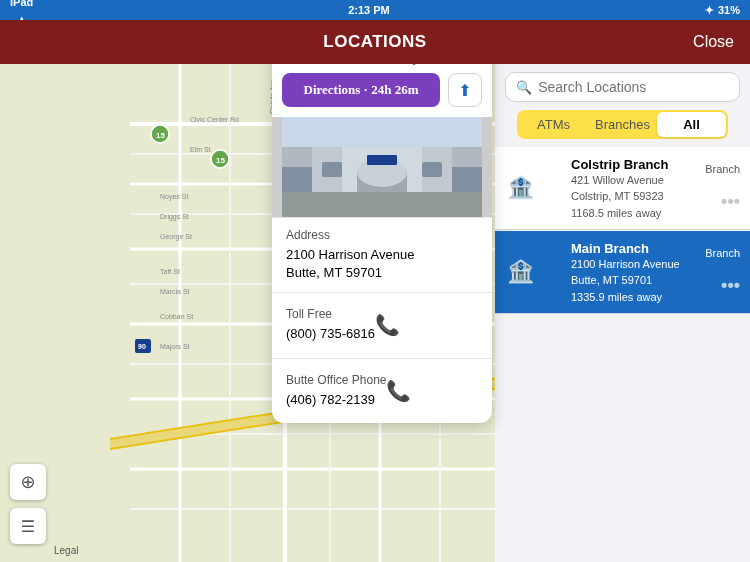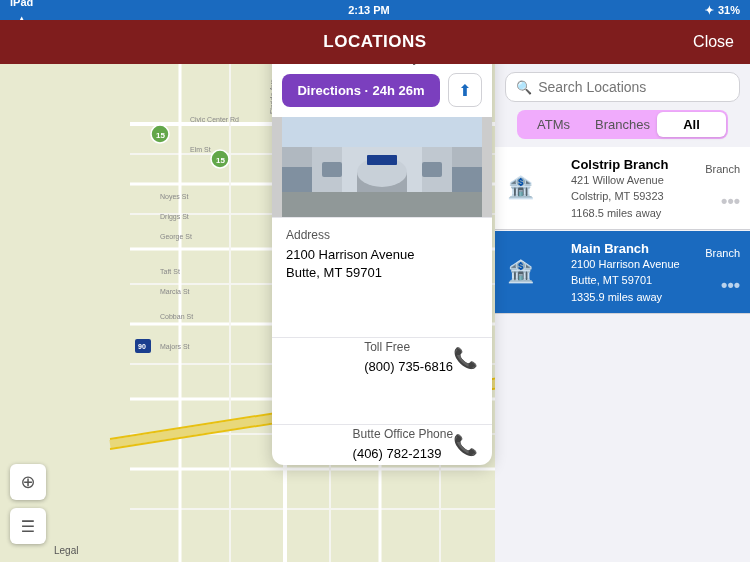--- a/index.html
+++ b/index.html
@@ -55,21 +55,21 @@
     }
     .search-input-wrap {
       background: #fff; border-radius: 10px; display: flex; align-items: center;
       padding: 6px 10px; gap: 6px; border: 1px solid #d1d1d6;
     }
     .search-icon { color: #8e8e93; font-size: 13px; }
     .search-input { border: none; outline: none; font-size: 14px; color: #333; background: transparent; width: 100%; }
 
     
     #filter-tabs {
-      display: flex; background: #f0abfc; margin: 0 22px 8px; border-radius: 8px;
+      display: flex; background: #fde047; margin: 0 22px 8px; border-radius: 8px;
       padding: 2px;
     }
     .filter-tab {
       flex: 1; text-align: center; padding: 5px 0; font-size: 13px; font-weight: 500;
       border-radius: 6px; cursor: pointer; color: #555;
     }
     .filter-tab.active { background: #fff; color: #000; font-weight: 600; box-shadow: 0 1px 3px rgba(0,0,0,0.15); }
 
     
     #location-list { flex: 1; overflow-y: auto; background: #f2f2f7; }
@@ -110,41 +110,41 @@
       justify-content: center; font-size: 13px; color: #fff; cursor: pointer; z-index: 5;
     }
 
     .popup-header { padding: 12px 14px 8px; }
     .popup-title { font-size: 15px; font-weight: 700; color: #000; }
     .popup-subtitle { font-size: 12px; color: #555; margin-top: 2px; }
 
     .directions-row { display: flex; align-items: center; padding: 0 10px 10px; gap: 8px; }
     .directions-btn {
       flex: 1; background: #7b3fbe; color: #fff; border: none; border-radius: 8px;
-      padding: 9px 0; font-size: 13px; font-weight: 600; cursor: pointer; text-align: center;
+      padding: 9px 0; font-size: 13px; font-weight: 600; cursor: pointer; text-align: center; font-family: Liberation Serif, serif;
     }
     .share-btn {
       width: 34px; height: 34px; border: 1px solid #d1d1d6; border-radius: 8px;
       display: flex; align-items: center; justify-content: center; cursor: pointer;
       background: #fff;
     }
     .share-icon { font-size: 16px; color: #1a6abf; }
 
     .popup-image {
       width: 100%; height: 100px; object-fit: cover; background: #ccc;
       display: flex; align-items: center; justify-content: center;
     }
 
     .popup-section { padding: 10px 14px; border-top: 1px solid #e5e5ea; }
     .popup-section-title { font-size: 12px; color: #555; margin-bottom: 4px; }
     .popup-section-value { font-size: 13px; color: #000; line-height: 1.4; }
 
     .popup-phone-row {
-      display: flex; align-items: center; justify-content: flex-end;
-      padding: 2px 14px; border-top: 1px solid #e5e5ea; margin-top: 45px;
+      display: flex; align-items: center; justify-content: flex-start;
+      padding: 14px 14px; border-top: 1px solid #e5e5ea;
     }
     .popup-phone-info {}
     .phone-btn { color: #7b3fbe; font-size: 20px; cursor: pointer; }
   </style>
 </head>
 <body>
 
 <div id="status-bar">
   <div class="status-left">
     <span>iPad</span>

